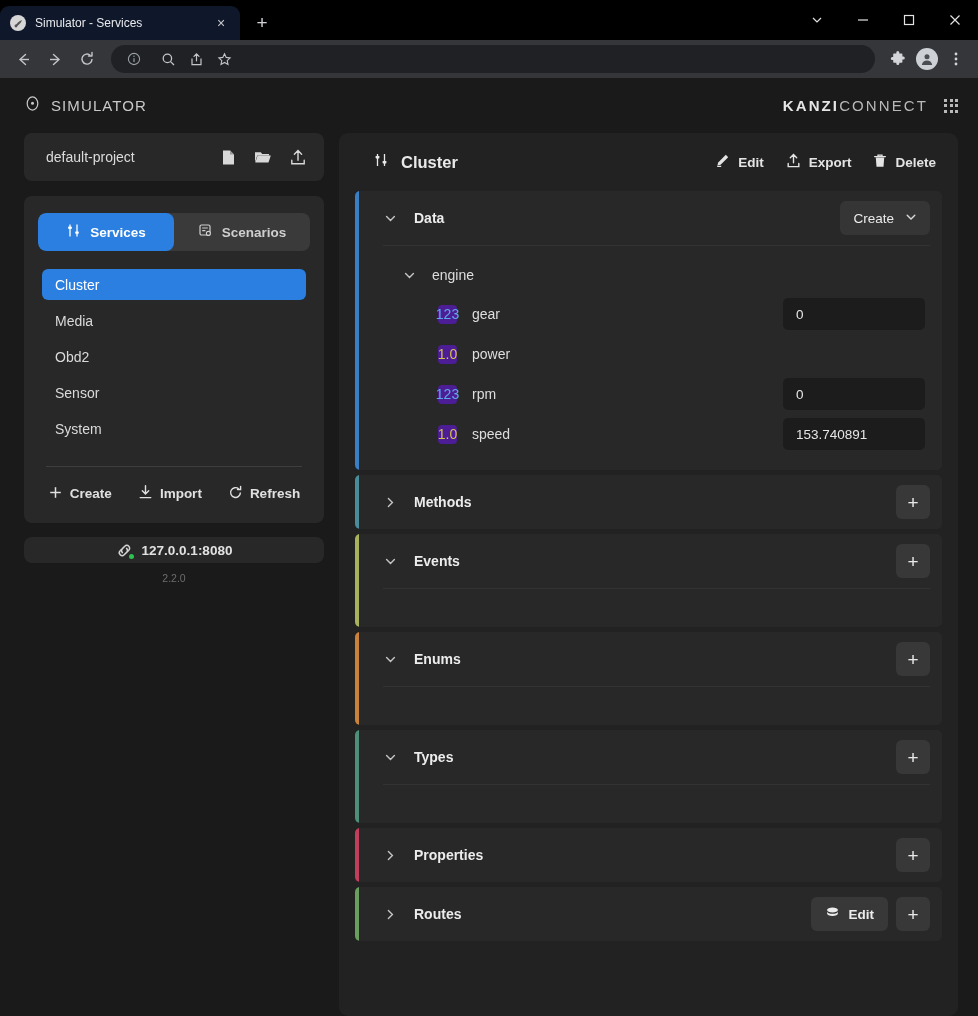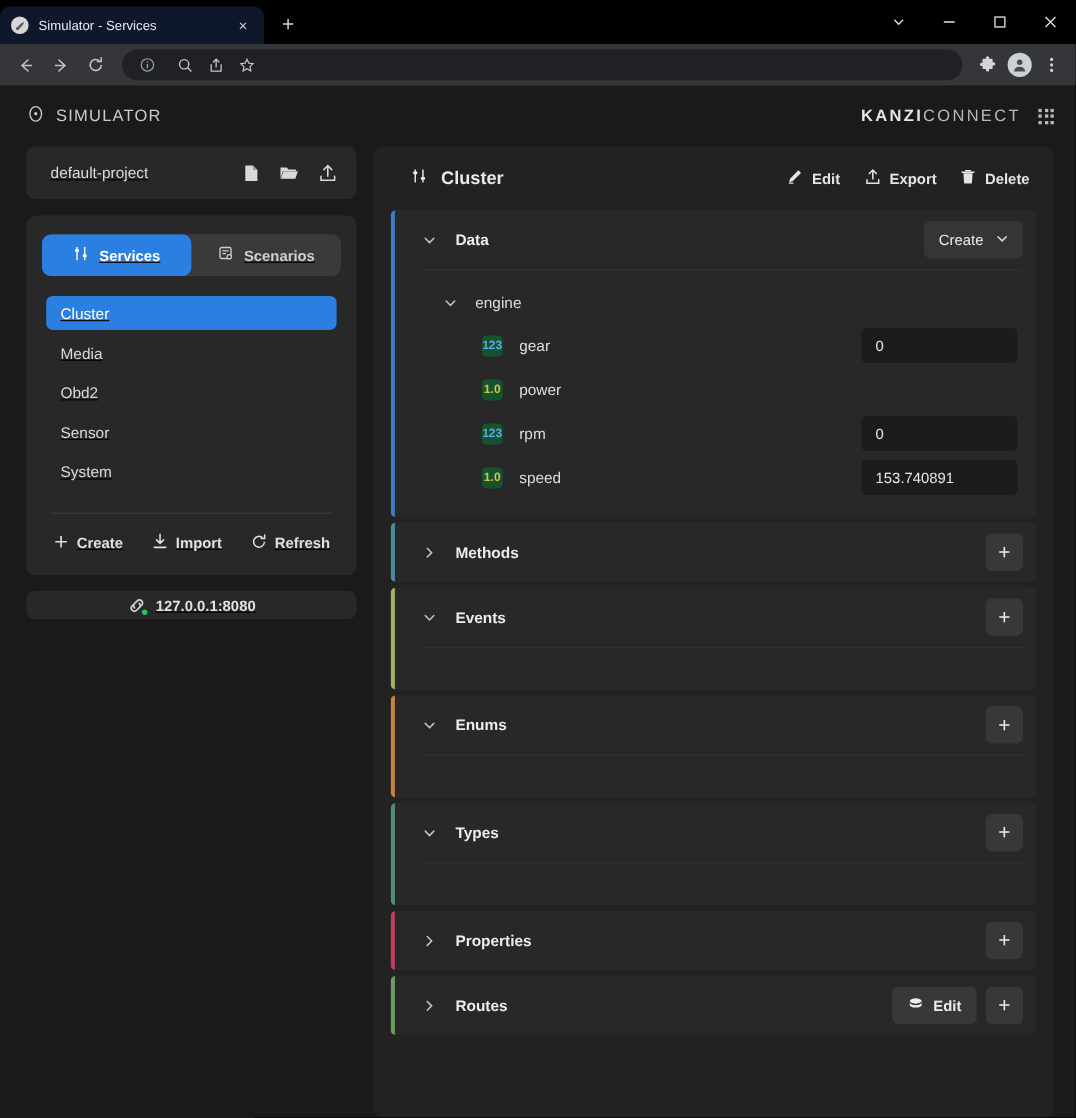--- a/index.html
+++ b/index.html
@@ -101,21 +101,21 @@
   .kanzi .c { font-weight: 300; color: #b9b9b9; }
   .grid-dots {
     display: grid; grid-template-columns: repeat(3, 3px);
     grid-template-rows: repeat(3, 3px); gap: 2.5px;
   }
   .grid-dots i { width: 3px; height: 3px; background: #b9b9b9; display: block; }
 
   .app-body { flex: 1; display: flex; padding: 0 20px 0 24px; gap: 15px; }
 
   
-  .sidebar { width: 300px; flex: 0 0 300px; display: flex; flex-direction: column; text-decoration: underline; }
+  .sidebar { width: 300px; flex: 0 0 300px; display: flex; flex-direction: column; }
   .card { background: #282828; border-radius: 8px; }
 
   .project-card {
     height: 48px; display: flex; align-items: center;
     padding: 0 18px 0 22px; margin-bottom: 15px;
   }
   .project-name { color: #dcdcdc; font-size: 14px; flex: 1; }
   .project-icons { display: flex; align-items: center; gap: 18px; }
   .proj-ic { color: #d8d8d8; display: flex; align-items: center; }
 
@@ -224,23 +224,23 @@
   .tree-node {
     height: 38px; display: flex; align-items: center; gap: 16px;
     padding-left: 19px;
   }
   .tree-node .name { color: #dedede; font-size: 14px; }
   .tree-leaf {
     height: 40px; display: flex; align-items: center; gap: 15px;
     padding-left: 55px;
   }
   .type-badge {
-    width: 19px; height: 19px; border-radius: 4px; background: #14532d;
+    width: 19px; height: 19px; border-radius: 4px; background: #4c1d95;
     display: flex; align-items: center; justify-content: center;
-    font-size: 11px; font-weight: bold; flex: 0 0 19px;
+    font-size: 14px; font-weight: normal; flex: 0 0 19px;
   }
   .type-badge.int { color: #5fa8e8; }
   .type-badge.flt { color: #d6c24a; }
   .leaf-name { color: #dedede; font-size: 14px; flex: 1; }
   .leaf-val {
     width: 142px; height: 32px; background: #1c1c1c; border-radius: 5px;
     display: flex; align-items: center; padding: 0 13px;
     color: #e6e6e6; font-size: 13.5px; margin-right: 5px;
   }
 </style>
@@ -494,20 +494,21 @@
         <span class="conn-ic">
           <svg width="17" height="17" viewBox="0 0 17 17">
               <path d="M6.4 10.6a2.8 2.8 0 0 1 0-4l2.4-2.4a2.8 2.8 0 0 1 4 4L11.6 9.4" stroke="#d4d4d4" stroke-width="1.5" fill="none" stroke-linecap="round"></path>
               <path d="M10.6 6.4a2.8 2.8 0 0 1 0 4l-2.4 2.4a2.8 2.8 0 0 1-4-4L5.4 7.6" stroke="#d4d4d4" stroke-width="1.5" fill="none" stroke-linecap="round"></path>
             </svg>
           <span class="conn-dot"></span>
         </span>
         <span class="conn-text">127.0.0.1:8080</span>
       </div>
 
+      <div class="version">2.2.0</div>
     </div>
 
     <div class="main">
 
       <div class="main-head">
         <div class="main-title">
           <span>
             <svg width="16" height="16" viewBox="0 0 16 16">
                 <line x1="4.5" y1="2" x2="4.5" y2="14" stroke="#e9e9e9" stroke-width="1.3"></line>
                 <line x1="11.5" y1="2" x2="11.5" y2="14" stroke="#e9e9e9" stroke-width="1.3"></line>

